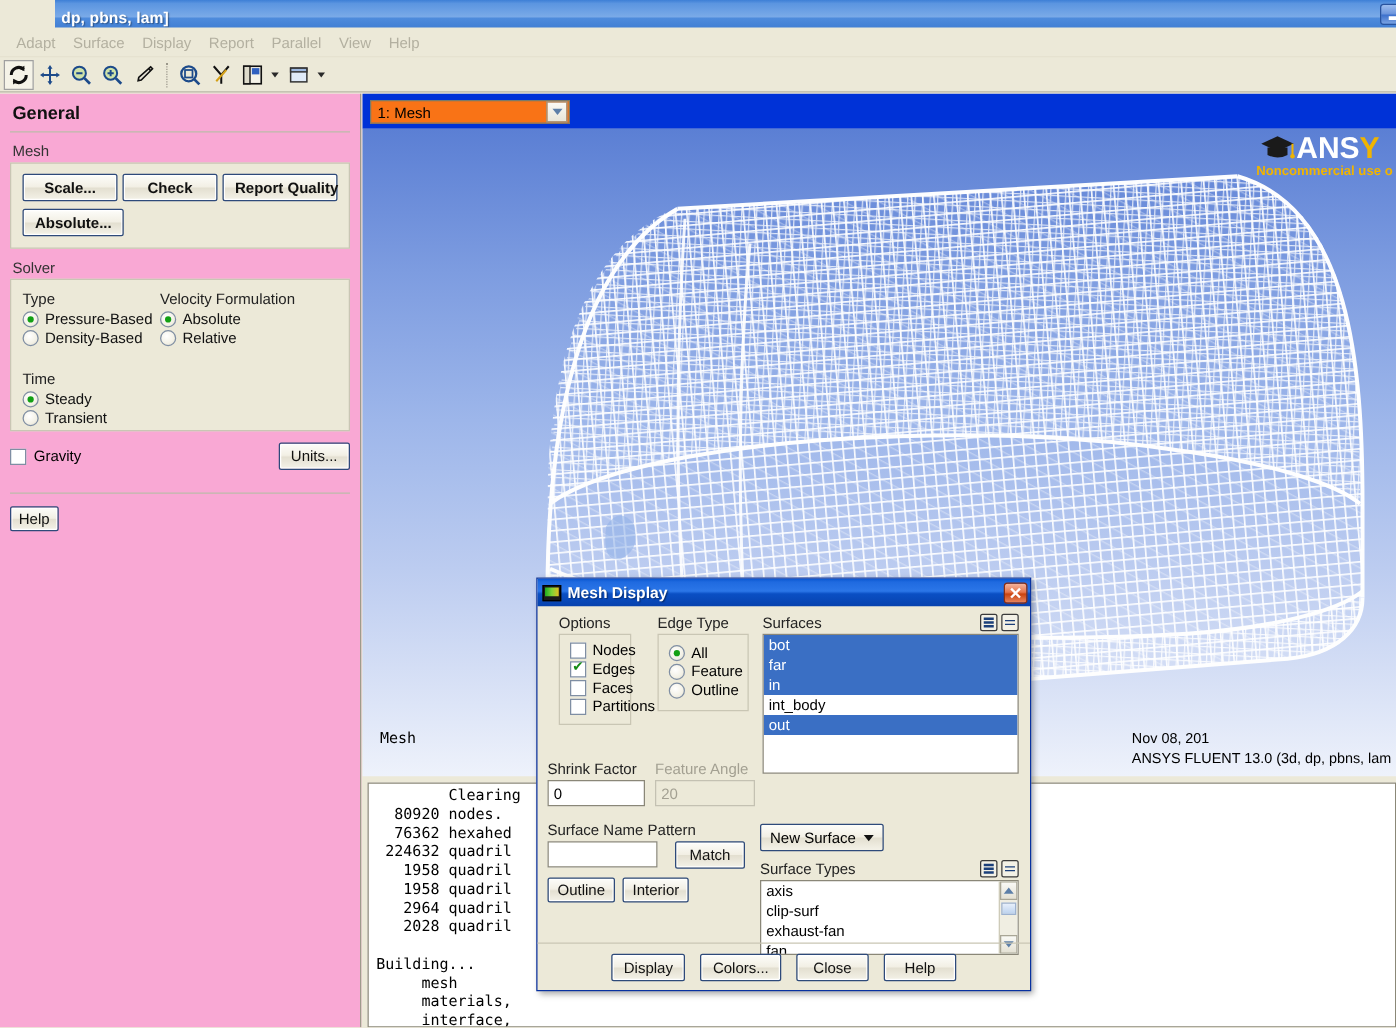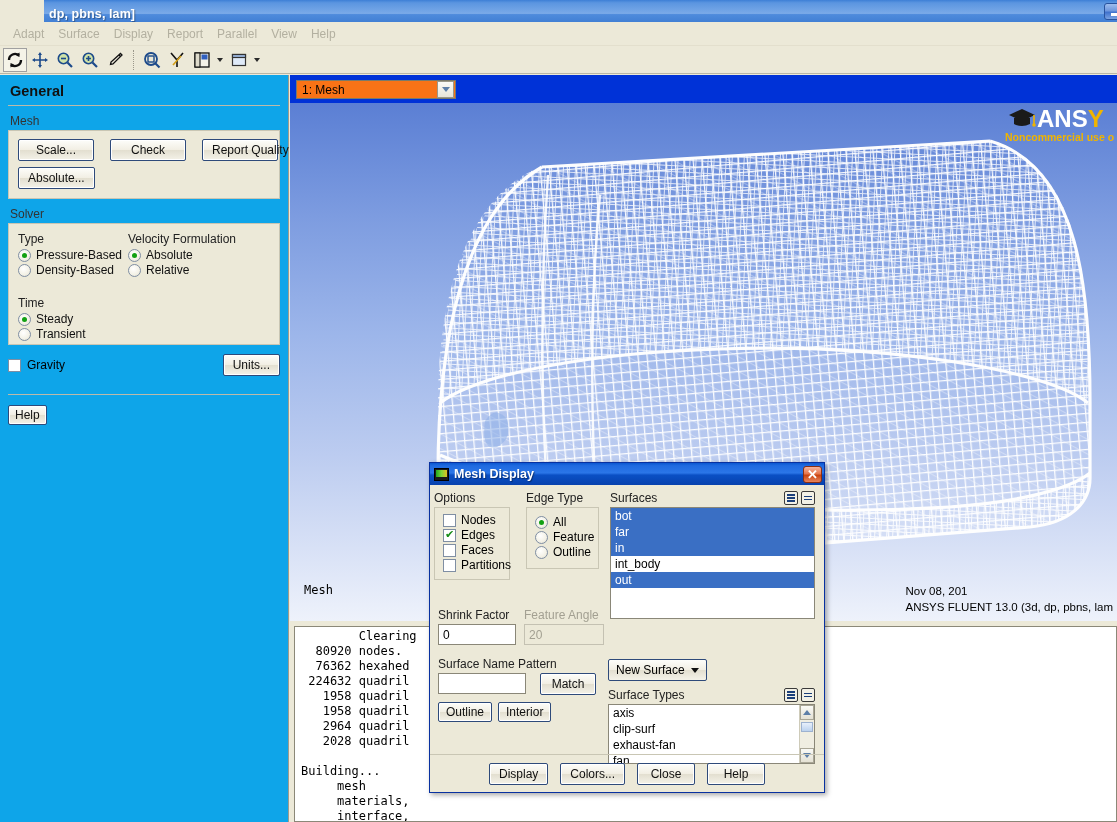--- a/index.html
+++ b/index.html
@@ -72,32 +72,32 @@
   }
   .tarrow i {
     display:block; width: 0; height: 0;
     border-left: 3.5px solid transparent; border-right: 3.5px solid transparent;
     border-top: 4px solid #2a2a2a;
   }
 
   
   .leftpanel {
     position: absolute; left: 0; top: 75px; width: 289px; height: 747px;
-    background: #0ea5e9; border-right: 1px solid #9e9b8c;
+    background: #f9a8d4; border-right: 1px solid #9e9b8c;
     padding: 6px 8px 0 8px;
   }
   .panel-title {
     font-size: 14.5px; font-weight: bold; color: #111; padding: 2px 0 5px 2px;
   }
   .hr { height: 1px; background: #bdbaa9; margin: 1px 0 8px 0; }
   .grp-label { font-size: 12px; color: #333; margin-bottom: 2px; padding-left: 2px; }
   .grp-box {
     border: 1px solid #c9c6b4; background: #ece9d8; padding: 8px 9px 9px 9px;
   }
-  .btnrow { display: flex; gap: 16px; margin-bottom: 6px; }
+  .btnrow { display: flex; gap: 4px; margin-bottom: 6px; font-weight: bold; }
   .xbtn {
     background: linear-gradient(to bottom, #fdfdfa 0%, #f2efe4 48%, #e3dfd0 52%, #f4f2e8 100%);
     border: 1px solid #2e4a7a; border-radius: 2px;
     font-size: 12px; color: #111; padding: 3px 9px; min-width: 60px;
     text-align: center; white-space: nowrap; cursor: default;
     box-shadow: inset 0 0 0 1px #fff;
   }
   .twocol { display: flex; }
   .col { flex: 1; }
   .col.l { flex: 0 0 110px; }
@@ -535,21 +535,21 @@
   </div>
 
   <div class="dlg">
     <div class="dlg-tb">
       <span class="dico"></span>
       <span class="dttl">Mesh Display</span>
       <span class="dlg-x">✕</span>
     </div>
     <div class="dlg-body">
 
-      <div style="position:absolute;left:4px;top:6px;width:76px">
+      <div style="position:absolute;left:17px;top:6px;width:58px">
         <div class="d-label">Options</div>
         <div class="d-box">
           <div class="d-cbrow">
             <span class="cb"></span>
             <span>Nodes</span>
           </div>
           <div class="d-cbrow">
             <span class="cb on"></span>
             <span>Edges</span>
           </div>

